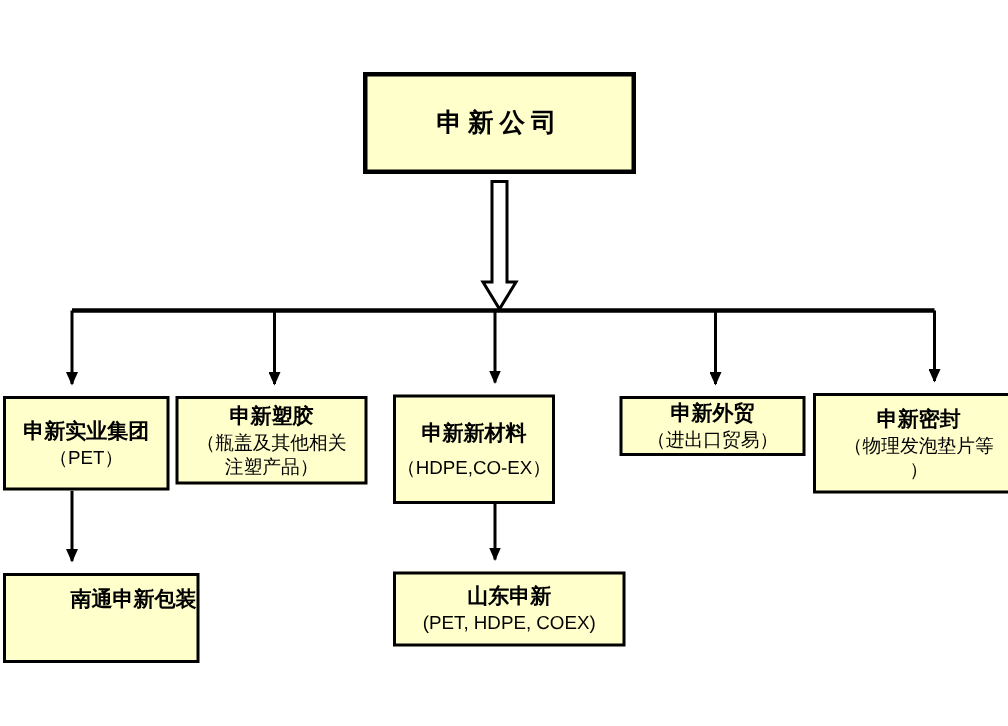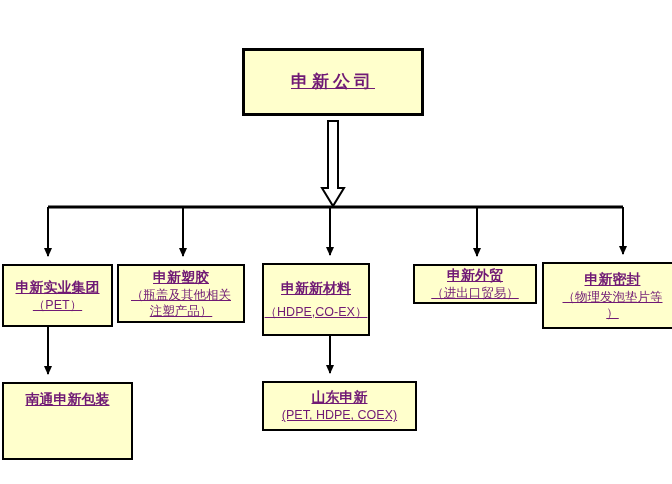--- a/index.html
+++ b/index.html
@@ -14,42 +14,41 @@
   .node{
     position:absolute;
     background:#FFFFCC;
     border:2px solid #000000;
     box-sizing:border-box;
     display:flex;
     flex-direction:column;
     justify-content:center;
     align-items:center;
     text-align:center;
-    color:#701a75;
-    text-decoration:underline;
+    color:#000000;
   }
   .node .title{
     font-weight:bold;
     font-size:14px;
     line-height:1.35;
     white-space:pre-line;
   }
   .node .subtitle{
     font-size:12.5px;
     line-height:1.3;
     white-space:pre-line;
   }
   .n-root{left:242px;top:48px;width:182px;height:68px;border-width:3px;}
   .n-root .title{font-size:17px;letter-spacing:4px;}
   .n-c0{left:2px;top:264px;width:111px;height:63px;}
   .n-c1{left:117px;top:264px;width:128px;height:59px;}
   .n-c2{left:262px;top:263px;width:108px;height:73px;gap:6px;}
   .n-c3{left:413px;top:264px;width:124px;height:40px;}
   .n-c4{left:542px;top:262px;width:141px;height:67px;}
-  .n-g0{left:2px;top:382px;width:131px;height:78px;justify-content:flex-start;padding-top:6px;}
+  .n-g0{left:2px;top:382px;width:131px;height:60px;justify-content:flex-start;padding-top:6px;align-items:flex-end;}
   .n-g1{left:262px;top:381px;width:155px;height:50px;}
 </style>
 </head>
 <body>
 
 <div class="canvas">
 
   <svg class="connectors" viewBox="0 0 672 484" xmlns="http://www.w3.org/2000/svg">
     <defs>
       <marker id="arrowhead" markerUnits="userSpaceOnUse" markerWidth="10" markerHeight="8" refX="8" refY="4" orient="auto">

